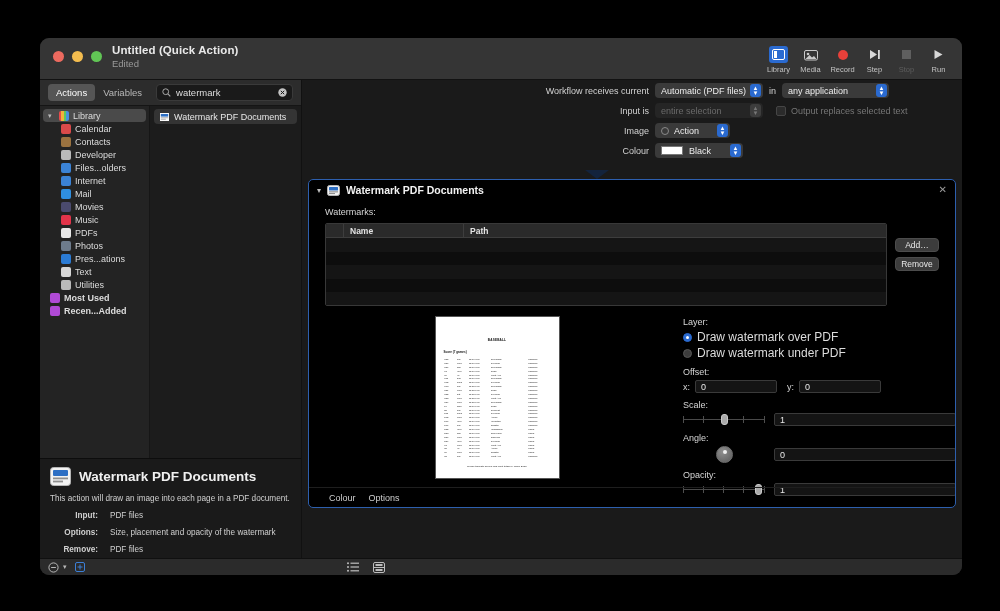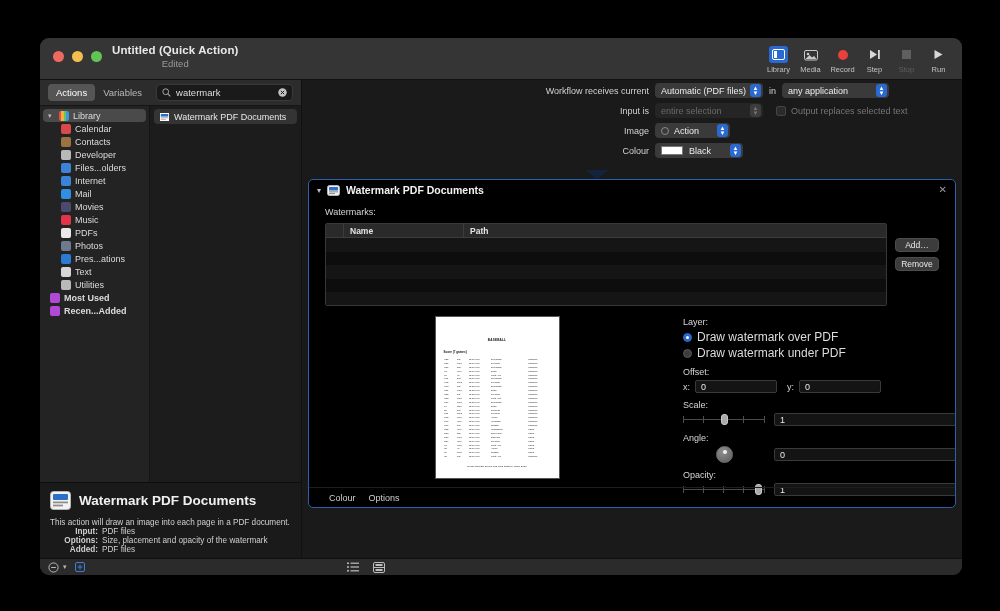--- a/index.html
+++ b/index.html
@@ -29,21 +29,21 @@
     border-bottom: 1px solid #121212;
   }
   .lights { position: absolute; left: 13px; top: 13px; display: flex; gap: 8px; }
   .light { width: 11px; height: 11px; border-radius: 50%; }
   .l-red { background: #ec6a5f; }
   .l-yellow { background: #f4bd4f; }
   .l-green { background: #61c555; }
 
   .titletext { position: absolute; left: 72px; top: 6px; }
   .win-title { font-size: 11.5px; font-weight: bold; color: #e9e9e9; letter-spacing: .1px; }
-  .win-sub { font-size: 9.5px; color: #9a9a9a; margin-top: 2px; text-align: center; }
+  .win-sub { font-size: 9.5px; color: #9a9a9a; margin-top: 2px; }
 
   .toolbar { position: absolute; right: 8px; top: 4px; display: flex; gap: 1px; }
   .tb-item {
     width: 31px; display: flex; flex-direction: column;
     align-items: center; gap: 2px; padding-top: 4px;
   }
   .tb-glyph {
     width: 19px; height: 17px; display: flex;
     align-items: center; justify-content: center;
     border-radius: 3px;
@@ -102,22 +102,22 @@
   }
 
   
   .infopanel {
     flex: 0 0 74px; background: #1a1a1a; border-top: 1px solid #0d0d0d;
     padding: 8px 10px 4px 10px;
   }
   .info-head { display: flex; align-items: center; gap: 8px; }
   .info-title { font-size: 13.5px; font-weight: bold; color: #f0f0f0; }
   .info-desc { font-size: 8.2px; color: #d0d0d0; margin-top: 8px; }
-  .info-kv { font-size: 8.2px; color: #d0d0d0; margin-top: 0;
-             display: flex; gap: 4px; }
+  .info-kv { font-size: 8.2px; color: #d0d0d0; margin-top: 8px;
+             display: flex; gap: 12px; }
   .info-kv .k { font-weight: bold; width: 48px; text-align: right; flex: 0 0 48px; }
 
   
   .right { flex: 1; background: #1a1a1a; position: relative; min-width: 0; }
 
   .wfsettings { padding: 3px 0 0 0; }
   .wf-row { display: flex; align-items: center; margin-bottom: 5px; height: 15px; }
   .wf-label { font-size: 9px; color: #d2d2d2; text-align: right;
               width: 353px; flex: 0 0 353px; padding-right: 6px; }
   .wf-label.dim { color: #757575; }
@@ -466,21 +466,21 @@
         <div id="info-rows">
             <div class="info-kv">
               <span class="k">Input:</span>
               <span>PDF files</span>
             </div>
             <div class="info-kv">
               <span class="k">Options:</span>
               <span>Size, placement and opacity of the watermark</span>
             </div>
             <div class="info-kv">
-              <span class="k">Added:</span>
+              <span class="k">Remove:</span>
               <span>PDF files</span>
             </div>
           </div>
       </div>
     </div>
 
     <div class="right">
 
       <div class="wfsettings">
         <div class="wf-row">

